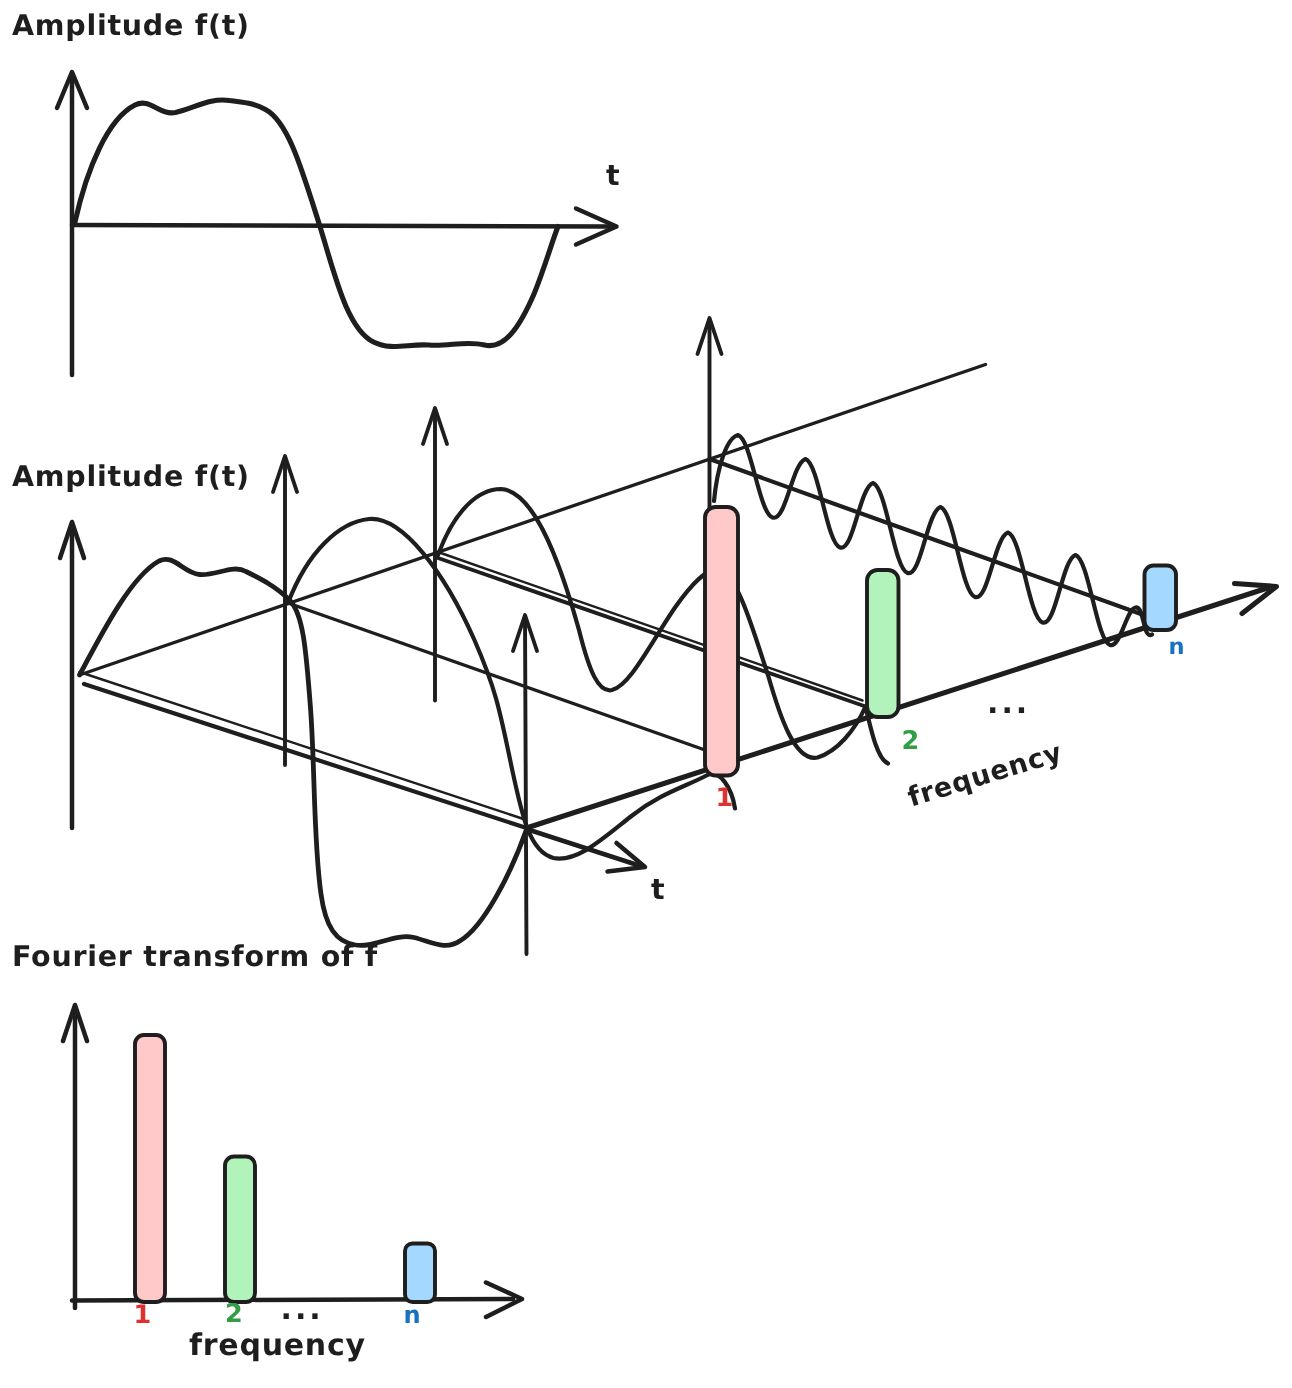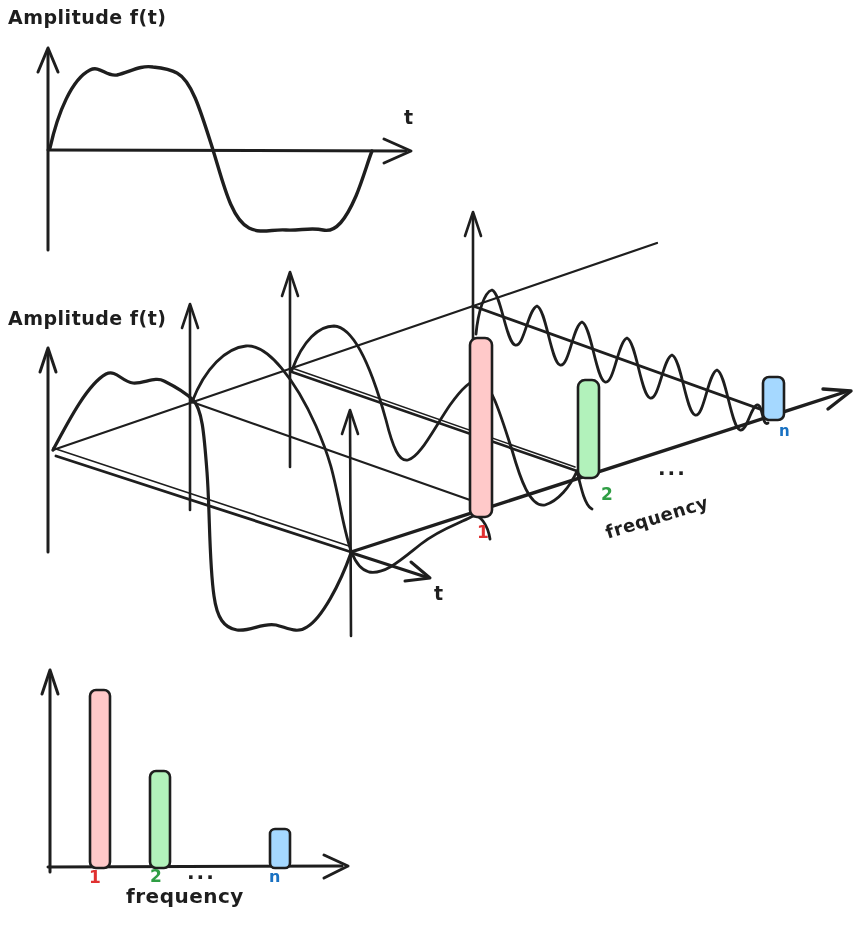--- a/index.html
+++ b/index.html
@@ -116,19 +116,20 @@
   <div class="lbl" style="left:404px;top:108px;">t</div>
 
   <div class="lbl" style="left:8px;top:309px;">Amplitude f(t)</div>
   <div class="lbl" style="left:434px;top:584px;">t</div>
   <div class="lbl small red" style="left:477px;top:524px;">1</div>
   <div class="lbl small green" style="left:601px;top:486px;">2</div>
   <div class="lbl small blue" style="left:779px;top:424px;font-size:15px;">n</div>
   <div class="lbl dots" style="left:658px;top:458px;">...</div>
   <div class="lbl rot" style="left:606px;top:524px;font-size:18px;">frequency</div>
 
+  <div class="lbl" style="left:8px;top:629px;">Fourier transform of f</div>
   <div class="lbl small red" style="left:89px;top:869px;">1</div>
   <div class="lbl small green" style="left:150px;top:868px;">2</div>
   <div class="lbl dots" style="left:187px;top:862px;">...</div>
   <div class="lbl small blue" style="left:269px;top:869px;font-size:16px;">n</div>
   <div class="lbl" style="left:126px;top:886px;font-size:20px;">frequency</div>
 
 </div>
 
 </body></html>

